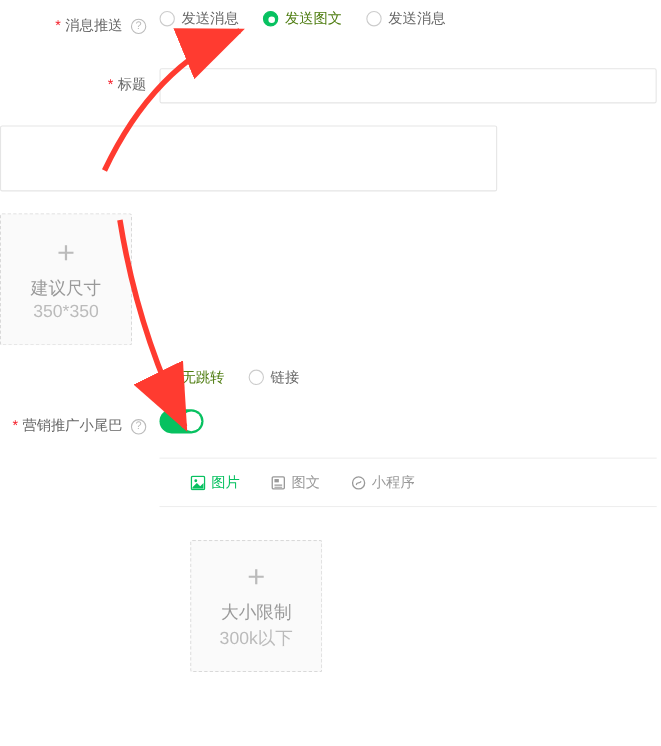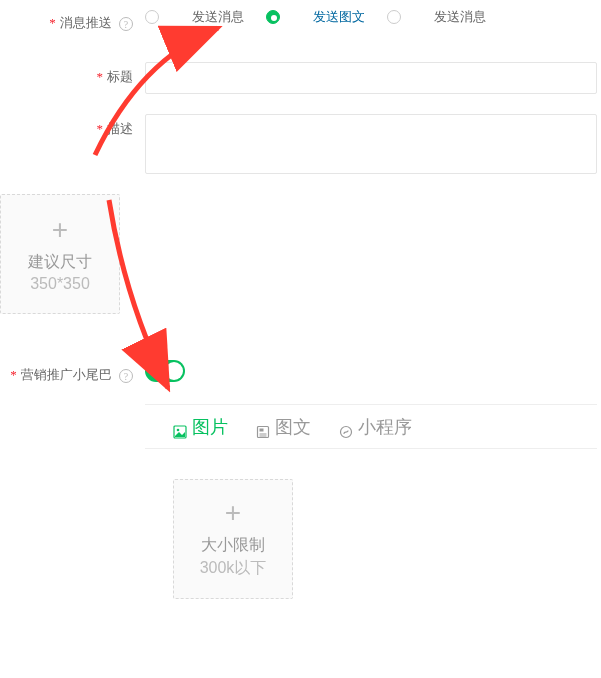--- a/index.html
+++ b/index.html
@@ -20,21 +20,20 @@
     align-items: flex-start;
     margin-bottom: 20px;
   }
   .label-col {
     width: 145px;
     text-align: right;
     padding-right: 12px;
     padding-top: 6px;
     color: #666;
     font-size: 13px;
-    font-family: Liberation Serif, serif;
   }
   .label-col .req {
     color: #f5222d;
     margin-right: 4px;
   }
   .label-col .help {
     display: inline-flex;
     align-items: center;
     justify-content: center;
     width: 14px;
@@ -52,32 +51,31 @@
     align-items: center;
     flex-wrap: wrap;
   }
   .radio {
     display: inline-flex;
     align-items: center;
     margin-right: 22px;
     font-size: 13px;
     color: #666;
     cursor: pointer;
-    gap: 27px;
   }
   .radio .dot {
     width: 14px;
     height: 14px;
     border-radius: 50%;
     border: 1px solid #ccc;
     margin-right: 6px;
     position: relative;
     background: #fff;
   }
-  .radio.selected { color: #0369a1; }
+  .radio.selected { color: #4d7c0f; }
   .radio.selected .dot {
     border-color: #07c160;
     background: #07c160;
   }
   .radio.selected .dot::after {
     content: "";
     position: absolute;
     left: 4px; top: 4px;
     width: 6px; height: 6px;
     border-radius: 50%;
@@ -142,23 +140,23 @@
     padding-top: 0;
   }
   .tab-bar {
     display: flex;
     height: 44px;
     align-items: center;
     border-bottom: 1px solid #eee;
   }
   .tab {
     display: inline-flex;
-    align-items: flex-end;
+    align-items: center;
     margin-left: 28px;
-    font-size: 18px;
+    font-size: 13px;
     color: #999;
     cursor: pointer;
   }
   .tab svg { margin-right: 5px; }
   .tab.active { color: #07c160; }
   .tab-content {
     padding: 30px 0 30px 28px;
   }
 
   
@@ -195,40 +193,47 @@
 <div class="form-row" style="margin-top:30px;border-radius:16px;">
   <div class="label-col">
     <span class="req">*</span><span>标题</span>
   </div>
   <div class="control-col">
     <input class="text-input" type="text" value="" style="">
   </div>
 </div>
 
 <div class="form-row">
-  <div class="label-col">
-    <span class="req">*</span><span>描述</span>
-  </div>
   <div class="control-col">
     <textarea class="textarea" style=""></textarea>
   </div>
 </div>
 
 <div class="form-row">
   <div class="control-col">
     <div class="upload-box">
       <div class="plus">+</div>
       <div class="hint1">建议尺寸</div>
       <div class="hint2">350*350</div>
     </div>
   </div>
 </div>
 
 <div class="form-row">
   <div class="label-col"></div>
+  <div class="control-col">
+    <label class="radio selected">
+      <span class="dot"></span>
+      <span>无跳转</span>
+    </label>
+    <label class="radio">
+      <span class="dot"></span>
+      <span>链接</span>
+    </label>
+  </div>
 </div>
 
 <div class="form-row">
   <div class="label-col">
     <span class="req">*</span><span>营销推广小尾巴</span>
     <span class="help">?</span>
   </div>
   <div class="control-col">
     <div class="switch">
       <div class="knob"></div>

